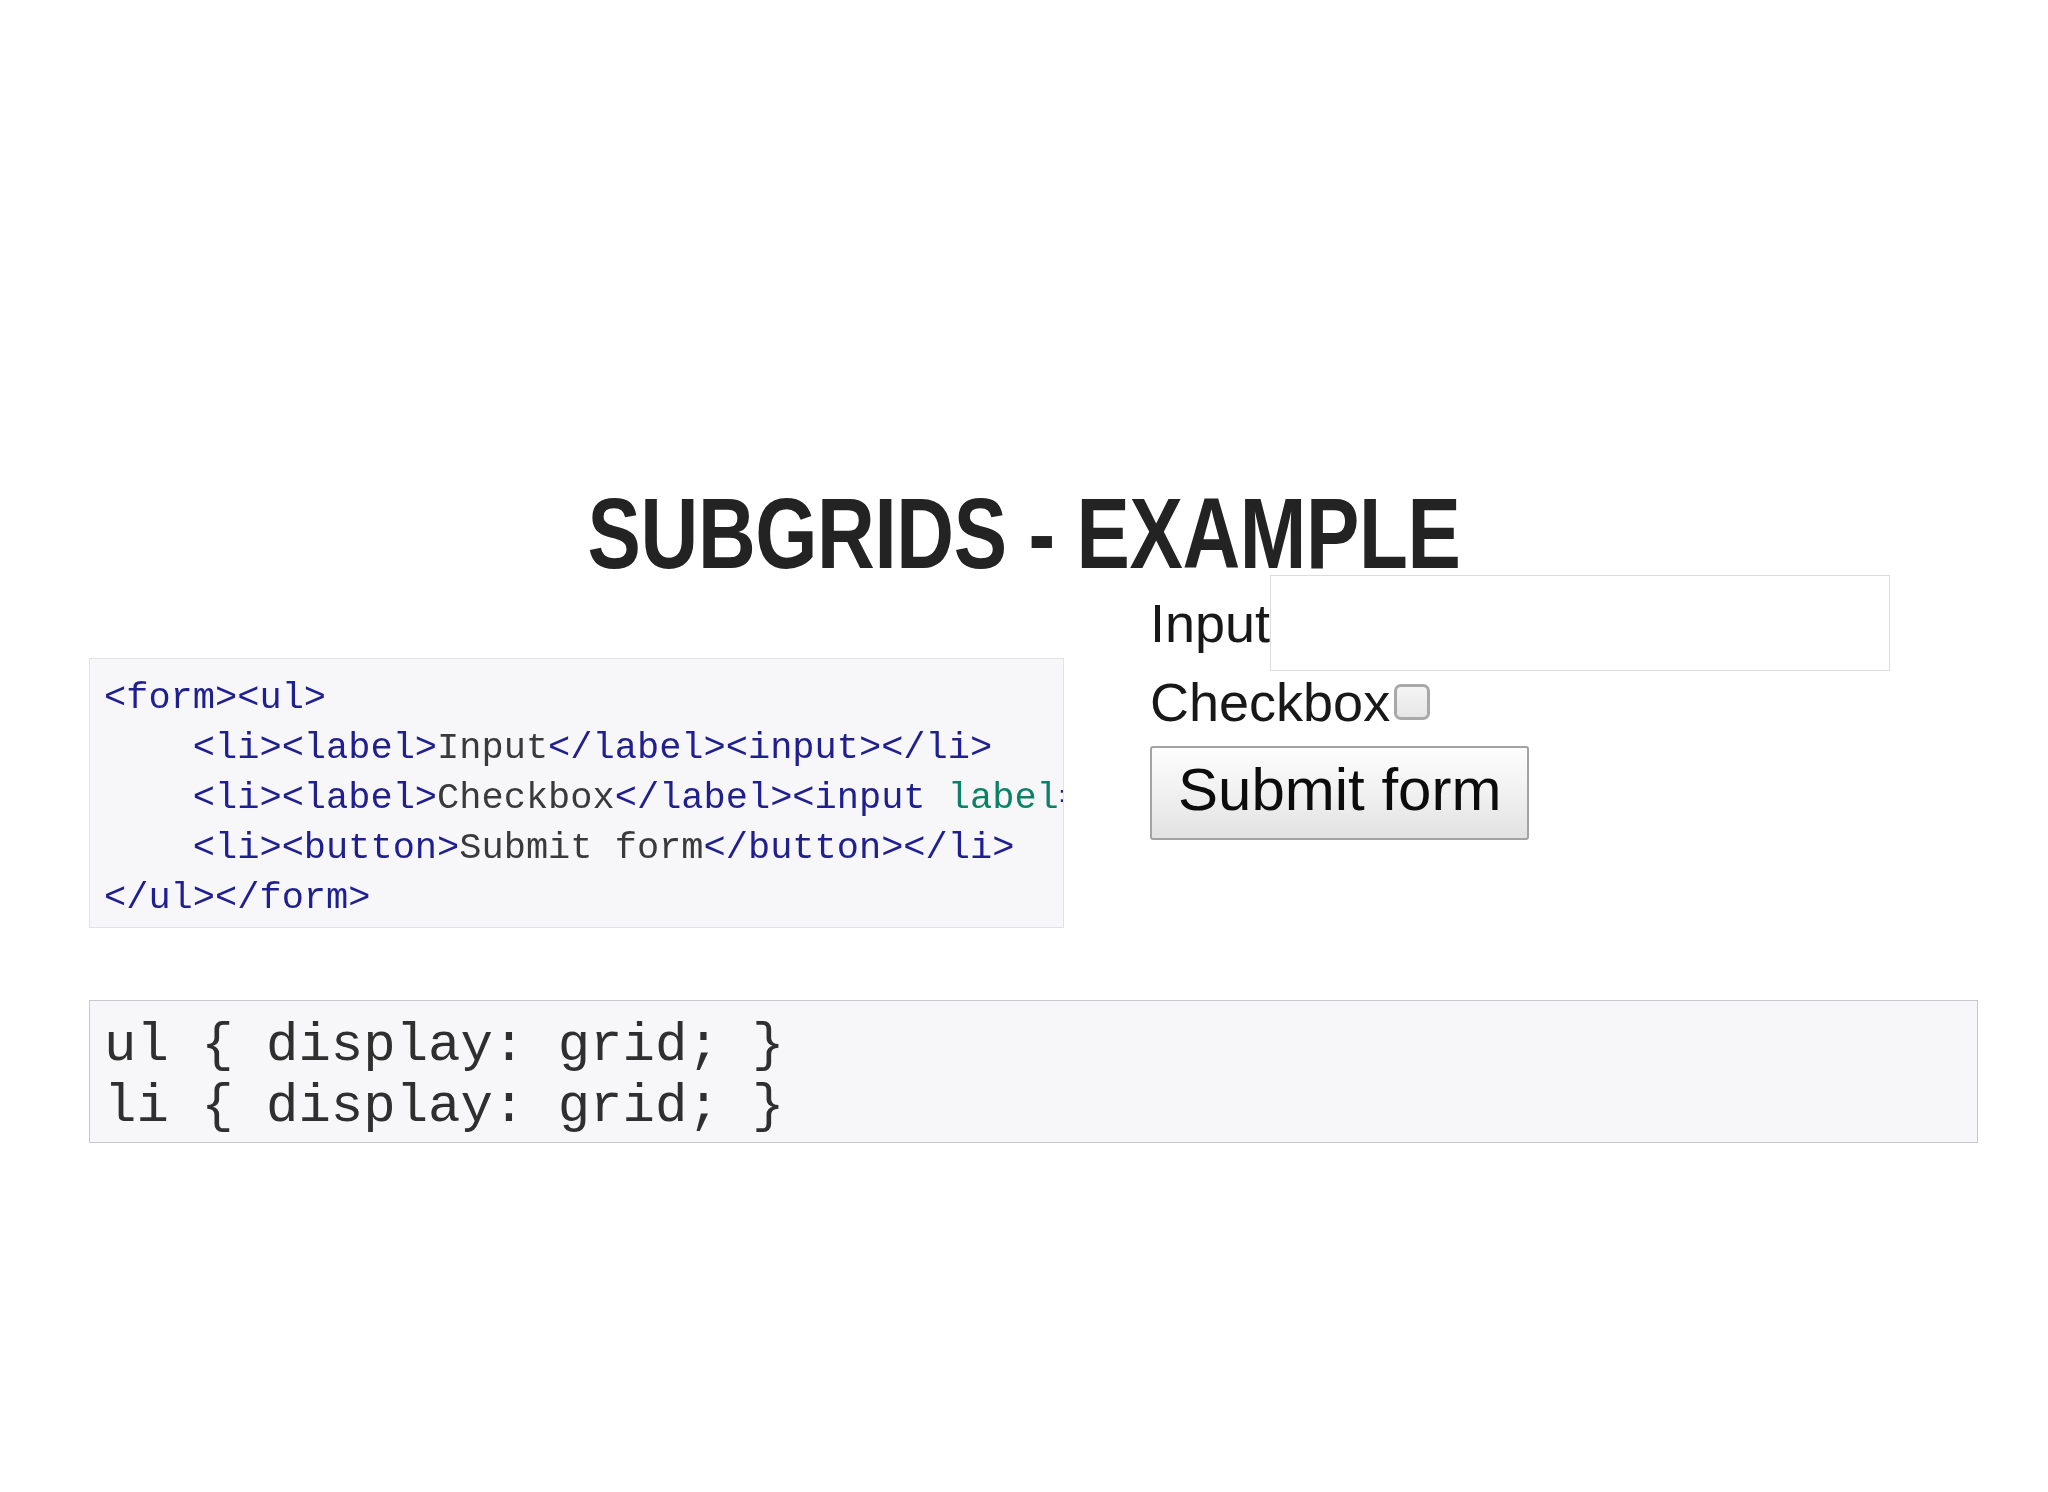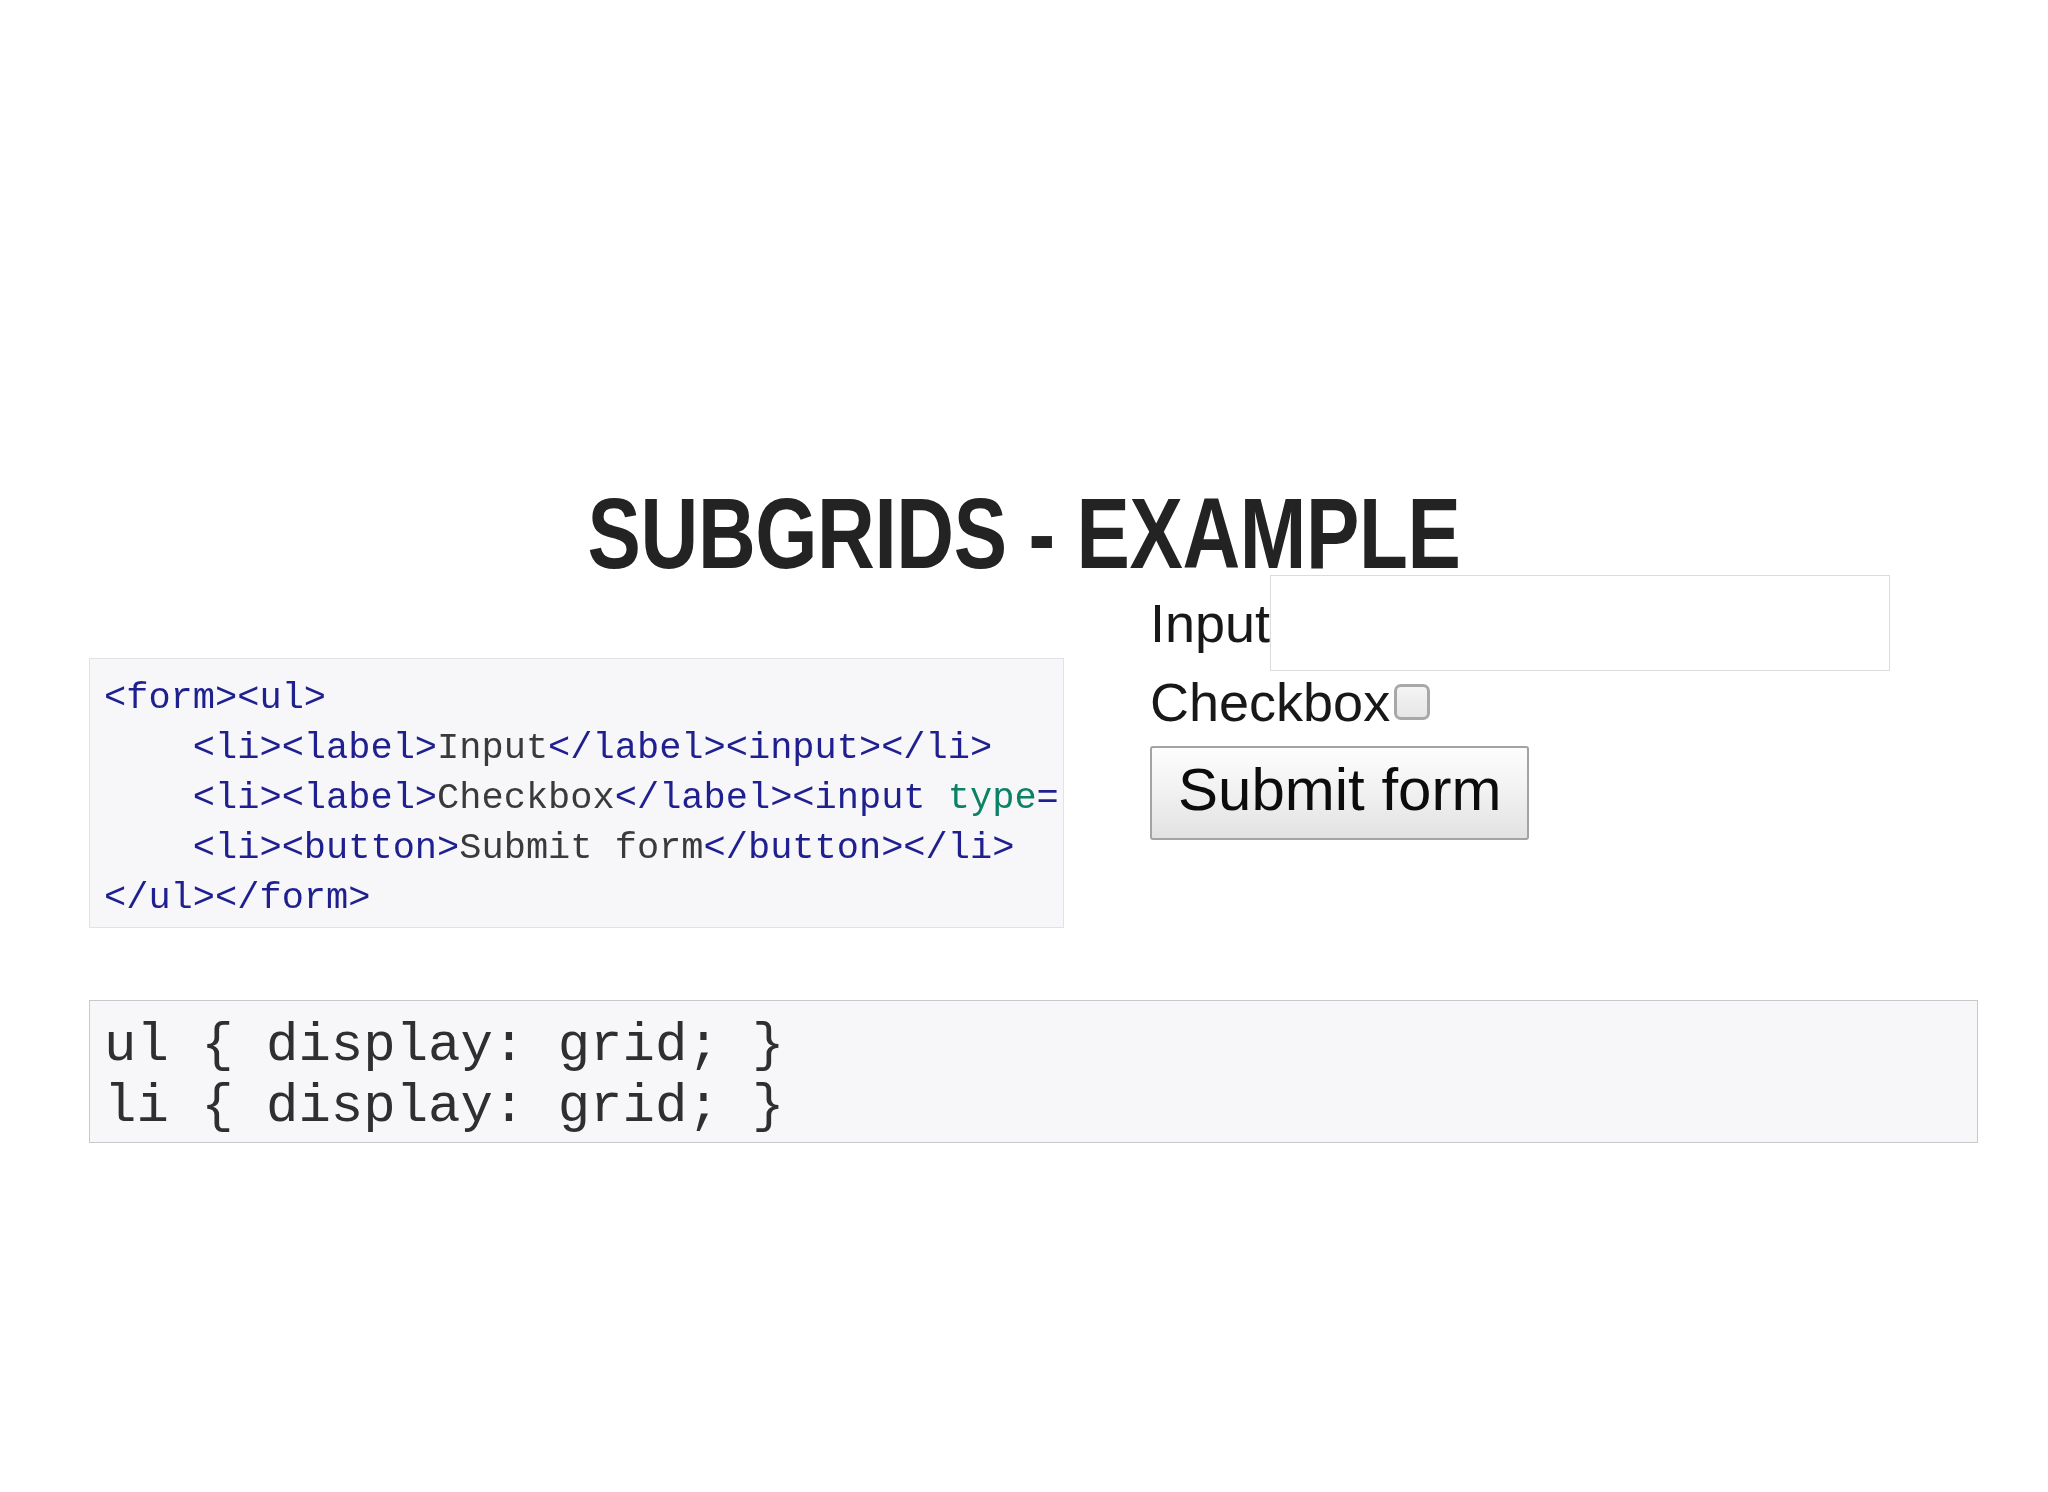--- a/index.html
+++ b/index.html
@@ -133,21 +133,21 @@
     white-space: nowrap;
   }
 </style>
 </head>
 <body>
 
 <h1 class="slide-title">SUBGRIDS - EXAMPLE</h1>
 
 <pre class="code-block" id="html-code"><span class="tag">&lt;form&gt;&lt;ul&gt;</span>
 <span class="txt">    </span><span class="tag">&lt;li&gt;&lt;label&gt;</span><span class="txt">Input</span><span class="tag">&lt;/label&gt;&lt;input&gt;&lt;/li&gt;</span>
-<span class="txt">    </span><span class="tag">&lt;li&gt;&lt;label&gt;</span><span class="txt">Checkbox</span><span class="tag">&lt;/label&gt;&lt;input </span><span class="attr">type</span><span class="tag">="checkbox"&gt;&lt;/li&gt;</span>
+<span class="txt">    </span><span class="tag">&lt;li&gt;&lt;label&gt;</span><span class="txt">Checkbox</span><span class="tag">&lt;/label&gt;&lt;input </span><span class="attr">label</span><span class="tag">="checkbox"&gt;&lt;/li&gt;</span>
 <span class="txt">    </span><span class="tag">&lt;li&gt;&lt;button&gt;</span><span class="txt">Submit form</span><span class="tag">&lt;/button&gt;&lt;/li&gt;</span>
 <span class="tag">&lt;/ul&gt;&lt;/form&gt;</span></pre>
 
 <form id="demo-form">
   <ul>
 
     <li>
       <label class="form-label">Input</label>
       <input class="text-input" type="text" placeholder="" style="">
     </li>

